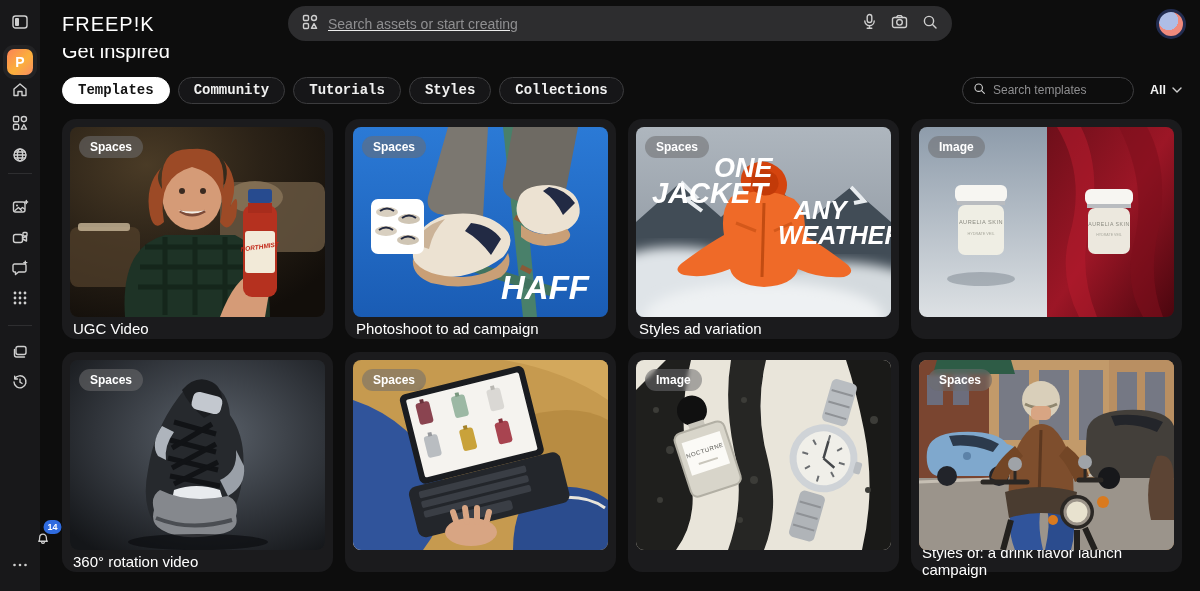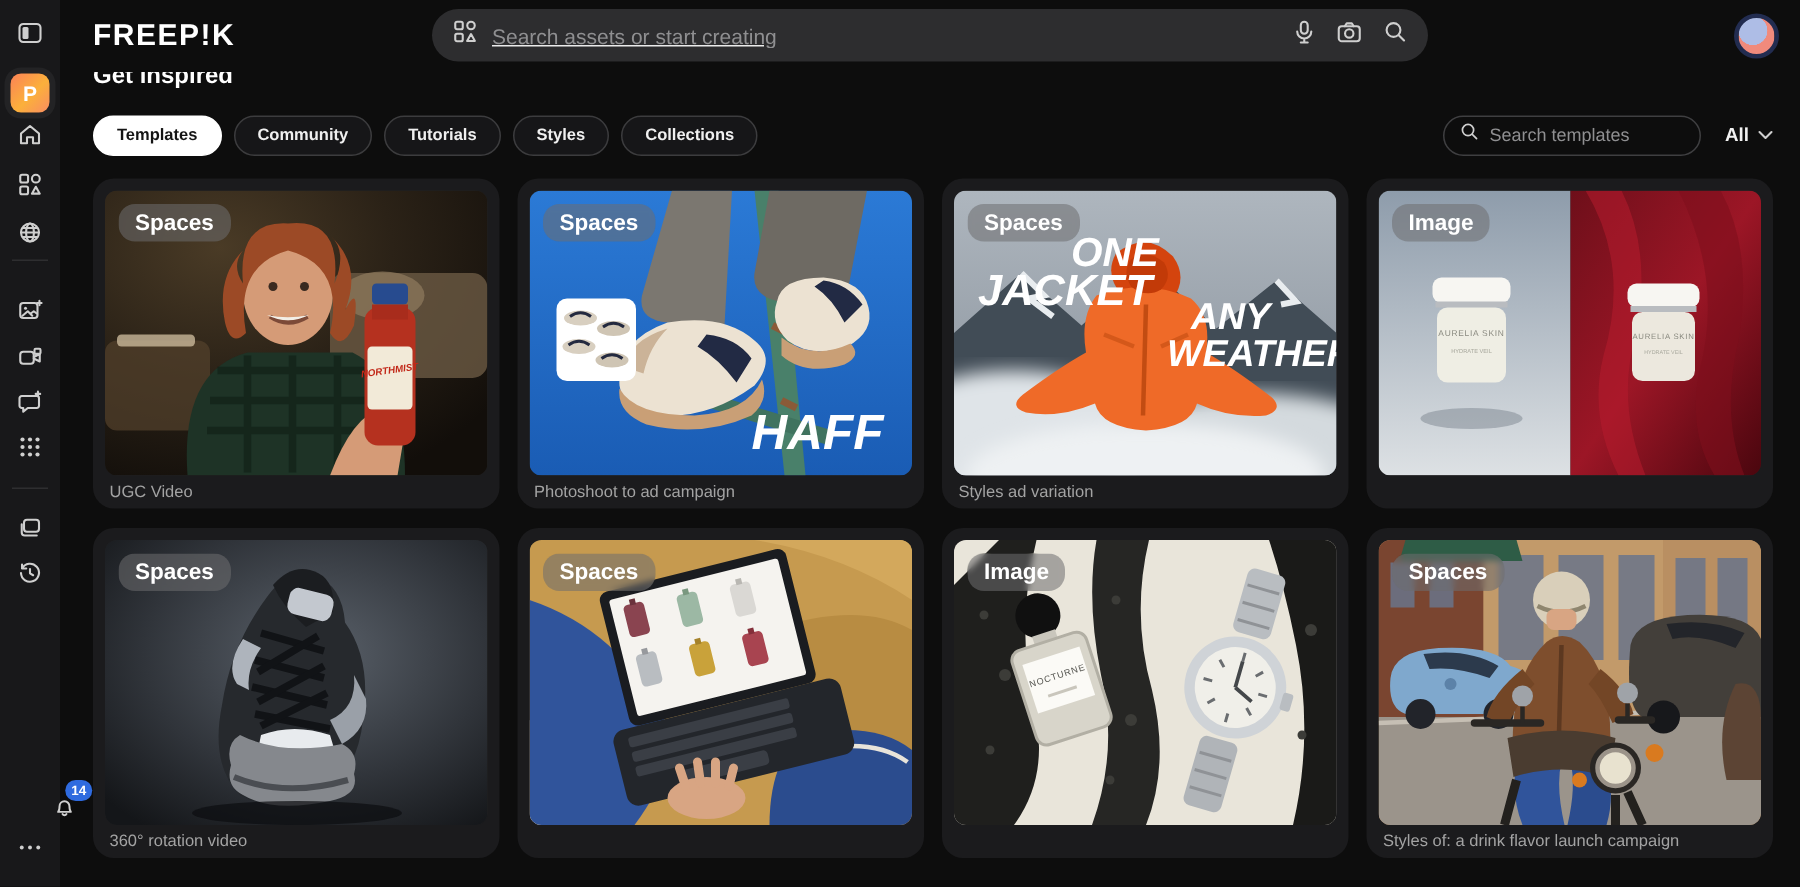--- a/index.html
+++ b/index.html
@@ -12,50 +12,50 @@
   .si svg { display:block; }
   .sdiv { position:absolute; left:8px; width:24px; height:1px; background:#2e2e30; }
   .plogo { width:26px; height:26px; border-radius:7px; background:linear-gradient(135deg,#fb8a52 10%,#fbb03b 55%,#f98d62 100%);
     display:flex; align-items:center; justify-content:center; font-weight:bold; font-size:14px; color:#fff; box-shadow:0 0 0 4px #232325; }
   .bellwrap { position:relative;margin-left:23px; }
   .nbadge { position:absolute; top:-8px; right:-10px; background:#2f6bdf; color:#fff; font-size:9px; font-weight:bold;
     border-radius:9px; padding:2px 4px; min-width:16px; text-align:center; }
 
   
   .topbar { position:absolute; left:40px; top:0; right:0; height:48px; background:#0d0d0d; z-index:20; }
-  .logo { position:absolute; left:22px; top:13px; font-size:20px; font-weight:bold; letter-spacing:1px; color:#fff; }
+  .logo { position:absolute; left:22px; top:13px; font-size:20px; font-weight:normal; letter-spacing:1px; color:#fff; }
   .gsearch { position:absolute; left:248px; top:6px; width:664px; height:35px; border-radius:18px; background:#2d2d2f;
     display:flex; align-items:center; padding:0 14px; gap:10px;text-decoration:underline; }
   .gsearch input { flex:1; background:transparent; border:none; outline:none; color:#ddd; font-size:14px; font-family:inherit; }
   .gsearch input::placeholder { color:#8f8f91; }
   .gicons { display:flex; align-items:center; gap:14px; }
   .avatar { position:absolute; right:14px; top:9px; width:30px; height:30px; border-radius:50%;
     background:radial-gradient(circle at 40% 35%, #aebde6 0 45%, #f08a7c 46% 100%); border:3px solid #222c50; cursor:pointer; }
 
   
   .content { position:absolute; left:40px; top:48px; right:0; bottom:0; overflow:hidden; padding:0 18px 0 22px; }
-  .heading { margin-top:-9px; font-size:16px; font-weight:bold; color:#fff; line-height:24px; }
+  .heading { margin-top:-9px; font-size:20px; font-weight:normal; color:#fff; line-height:24px; }
   .filters { margin-top:13px; display:flex; align-items:center; gap:8px; height:28px; }
   .pill { height:27px; padding:0 15px; border-radius:14px; border:1px solid #3c3c3e; background:#161618;
-    color:#f0f0f0; font-size:11px; font-weight:bold; display:flex; align-items:center; cursor:pointer; white-space:nowrap; }
+    color:#f0f0f0; font-size:14px; font-weight:bold; display:flex; align-items:center; cursor:pointer; white-space:nowrap;font-family:Liberation Mono, monospace; }
   .pill.active { background:#fff; color:#141414; border-color:#fff; }
   .fright { margin-left:auto; display:flex; align-items:center; gap:16px; }
   .tsearch { width:172px; height:27px; border:1px solid #3f3f41; border-radius:14px; display:flex; align-items:center; padding:0 10px; gap:7px; }
   .tsearch input { flex:1; background:transparent; border:none; outline:none; color:#ddd; font-size:12px; font-family:inherit; width:100%; }
   .tsearch input::placeholder { color:#8f8f91; }
   .alldd { display:flex; align-items:center; gap:6px; font-size:12.5px; font-weight:bold; color:#f2f2f2; cursor:pointer; }
 
   
   .grid { margin-top:15px; display:grid; grid-template-columns:repeat(4,1fr); gap:13px 12px; }
   .card { background:#1b1b1d; border-radius:14px; padding:8px 8px 0; cursor:pointer; }
   .art { position:relative; height:190px; border-radius:8px; overflow:hidden; background:#222; }
   .art svg { position:absolute; inset:0; width:100%; height:100%; }
-  .badge { position:absolute; top:9px; left:9px; background:rgba(110,110,112,.55); color:#fff; font-size:15px; font-weight:bold;
+  .badge { position:absolute; top:9px; left:9px; background:rgba(110,110,112,.55); color:#fff; font-size:12px; font-weight:bold;
     padding:4px 11px; border-radius:11px; backdrop-filter:blur(2px); z-index:2; }
-  .caption { height:22px; display:flex; align-items:center; font-size:11px; color:#a3a3a3; padding-left:3px; }
+  .caption { height:22px; display:flex; align-items:center; font-size:15px; color:#ffffff; padding-left:3px; }
 
   .ic { stroke:#cfcfcf; stroke-width:1.4; fill:none; stroke-linecap:round; stroke-linejoin:round; }
 </style>
 </head>
 <body>
 
 <nav class="sidebar">
   <div class="si" style="top:22px">
     <svg width="17" height="17" viewBox="0 0 17 17">
         <rect x="1.5" y="2.5" width="14" height="12" rx="2.5" class="ic"></rect>

